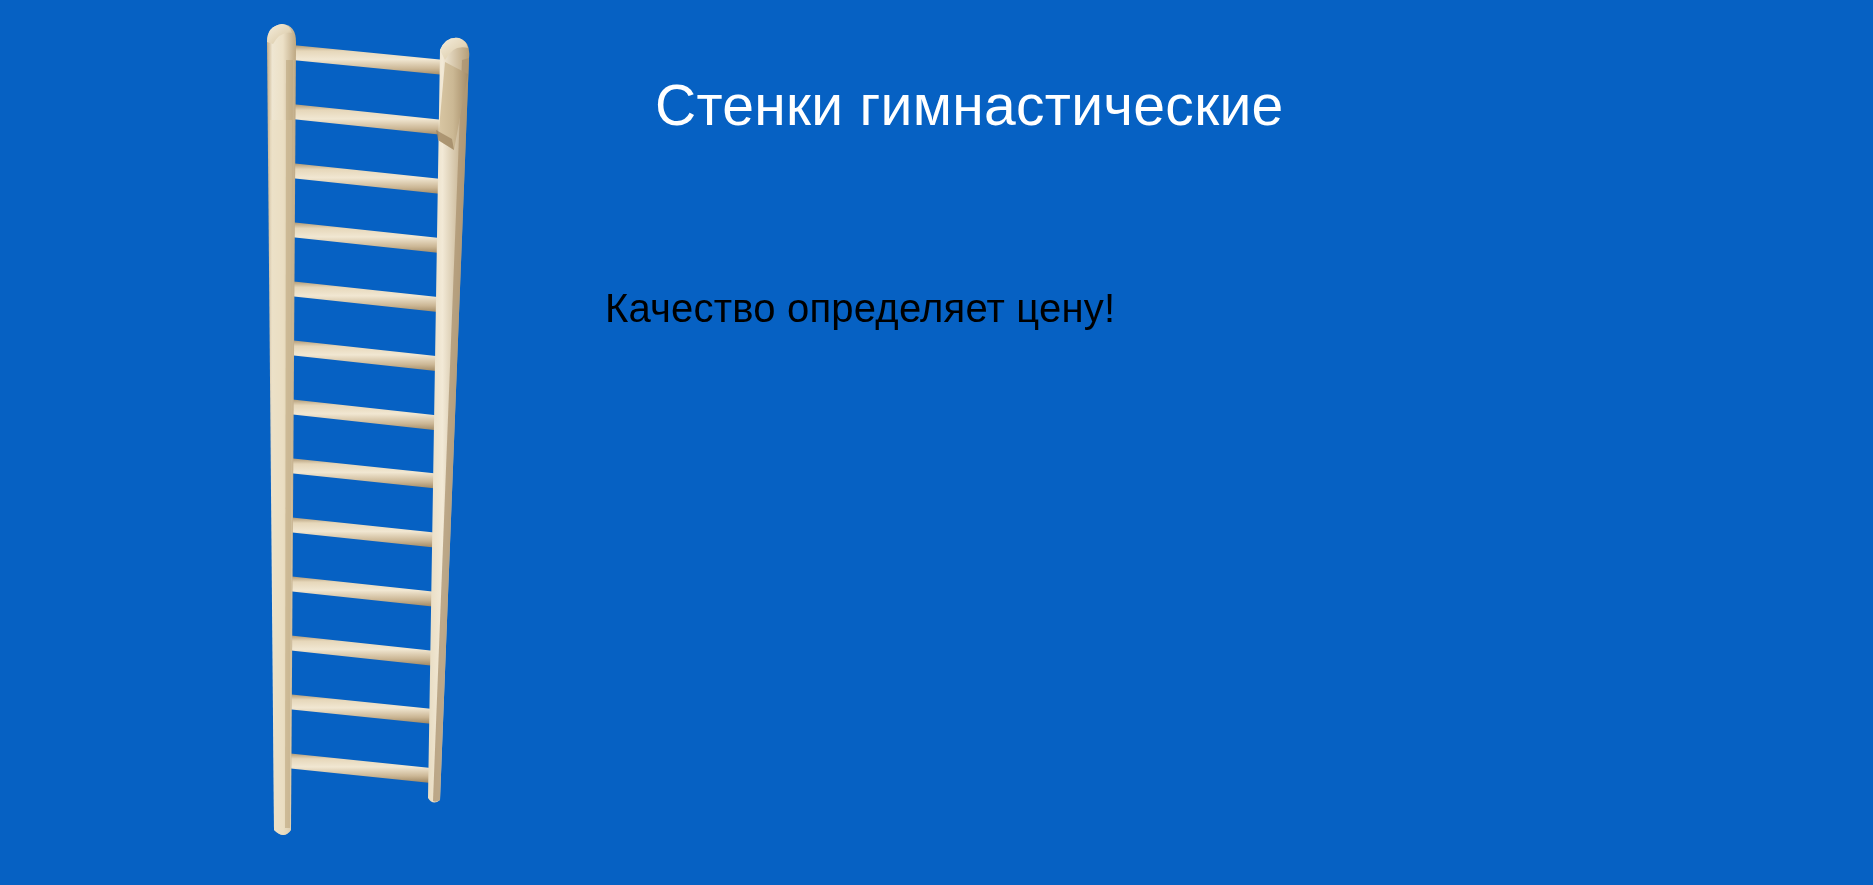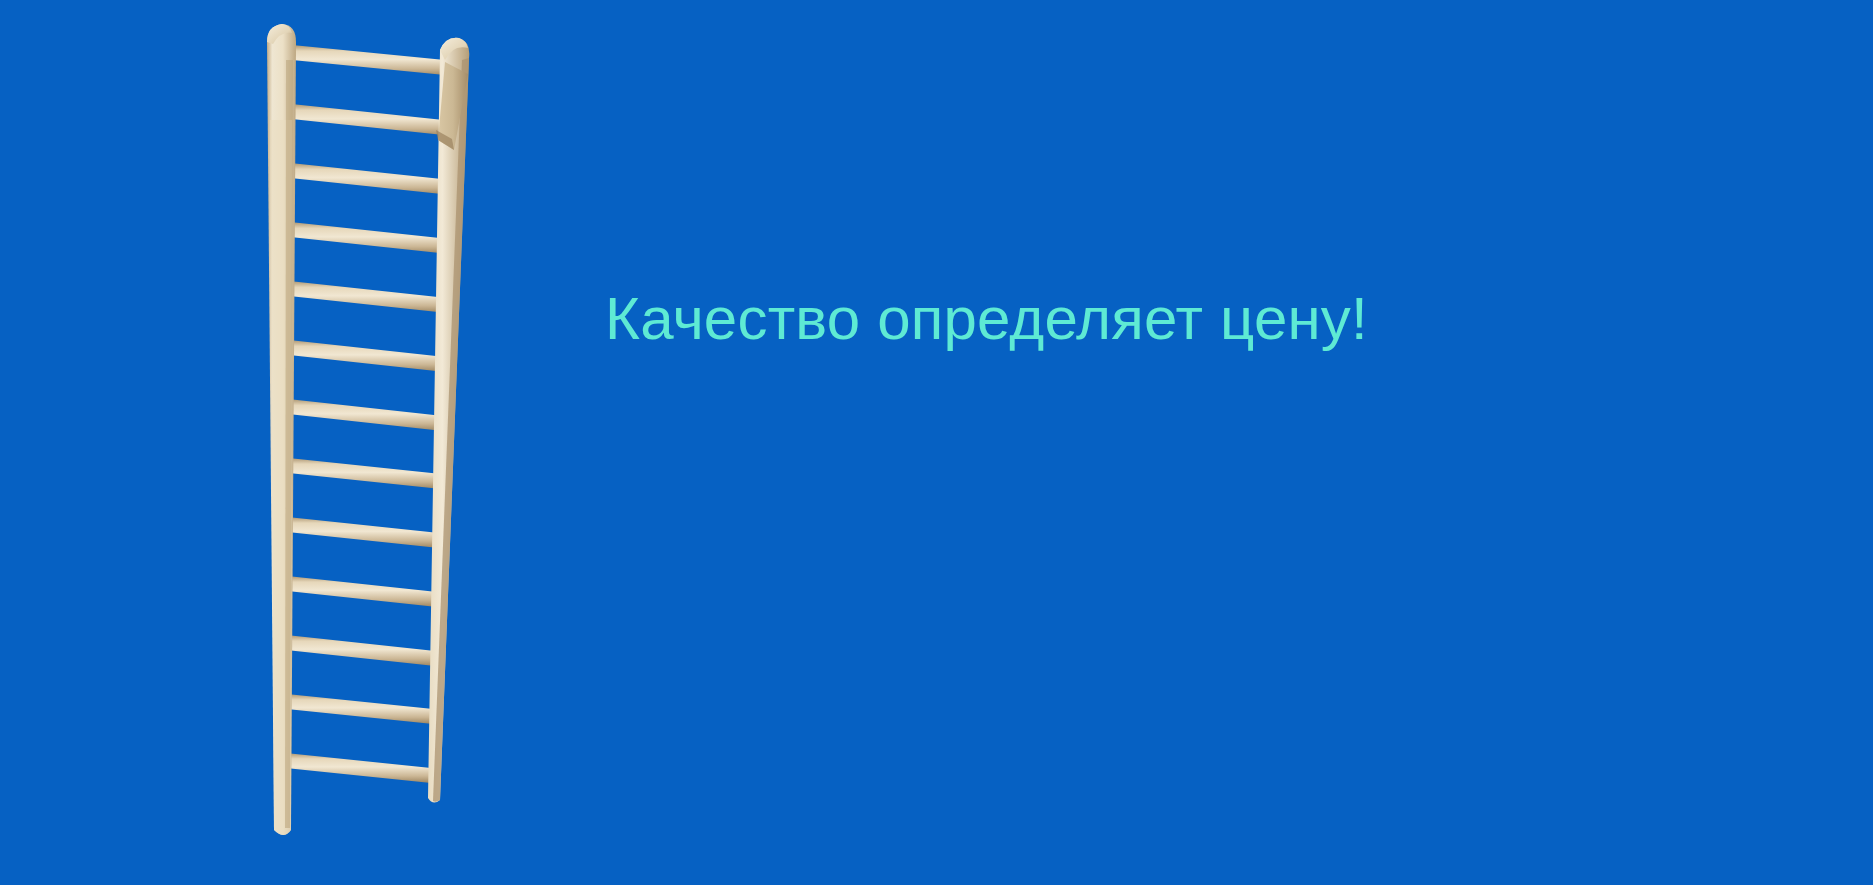--- a/index.html
+++ b/index.html
@@ -49,22 +49,22 @@
     font-size: 57px;
     font-weight: normal;
     letter-spacing: 0.3px;
     white-space: nowrap;
     line-height: 1.1;
   }
   #subtitle-line {
     position: absolute;
     left: 45px;
     top: 286px;
-    color: #5eead4;
-    font-size: 60px;
+    color: #000000;
+    font-size: 40px;
     font-weight: normal;
     letter-spacing: 0.2px;
     white-space: nowrap;
     line-height: 1.1;
   }
 </style>
 </head>
 <body>
 
 <div id="slide">
@@ -132,16 +132,17 @@
       </g>
 
       <g>
         <polygon points="205,62 228,74 214,150 198,140" fill="url(#braceGrad)"></polygon>
         <polygon points="214,150 198,140 196,130 212,139" fill="#9b8360" opacity="0.7"></polygon>
       </g>
     </svg>
   </div>
 
   <div id="text-block">
+    <div id="title-line">Стенки гимнастические</div>
     <div id="subtitle-line">Качество определяет цену!</div>
   </div>
 
 </div>
 
 </body></html>

